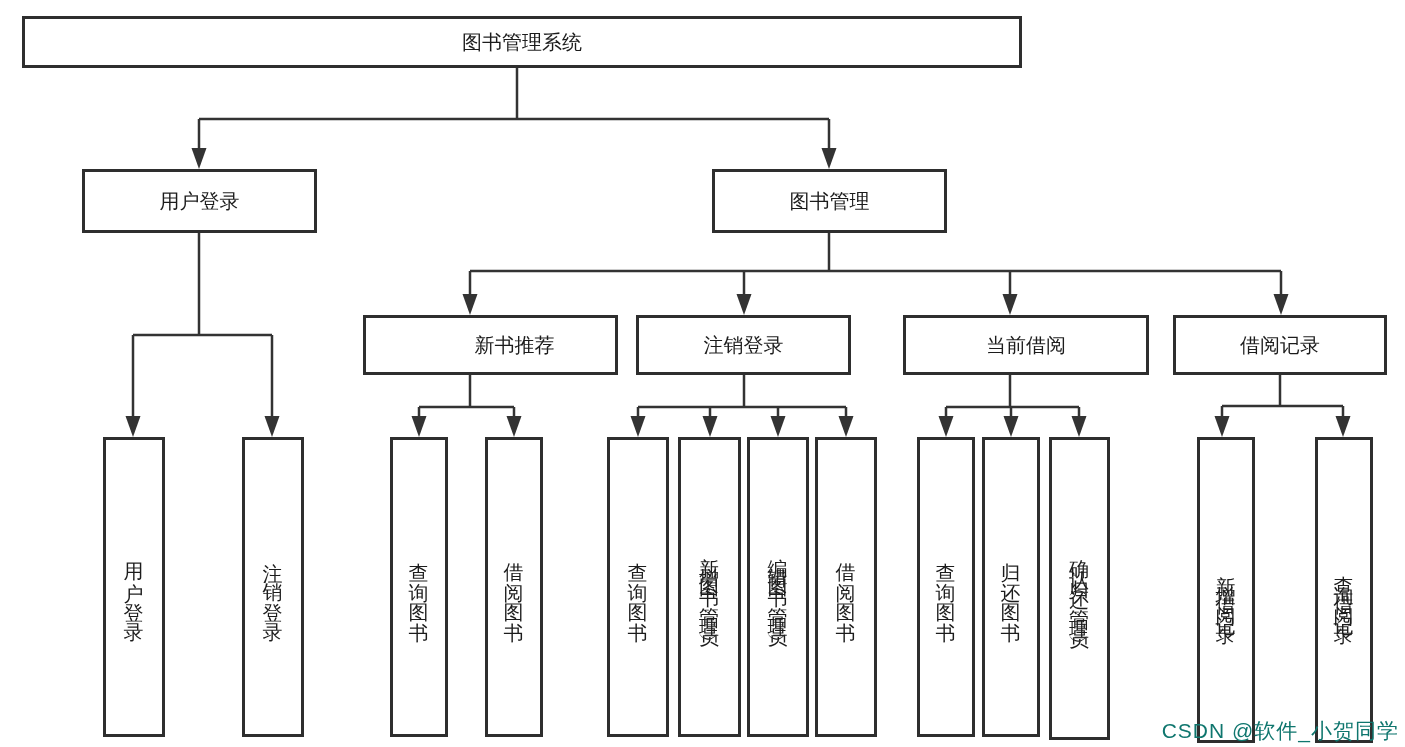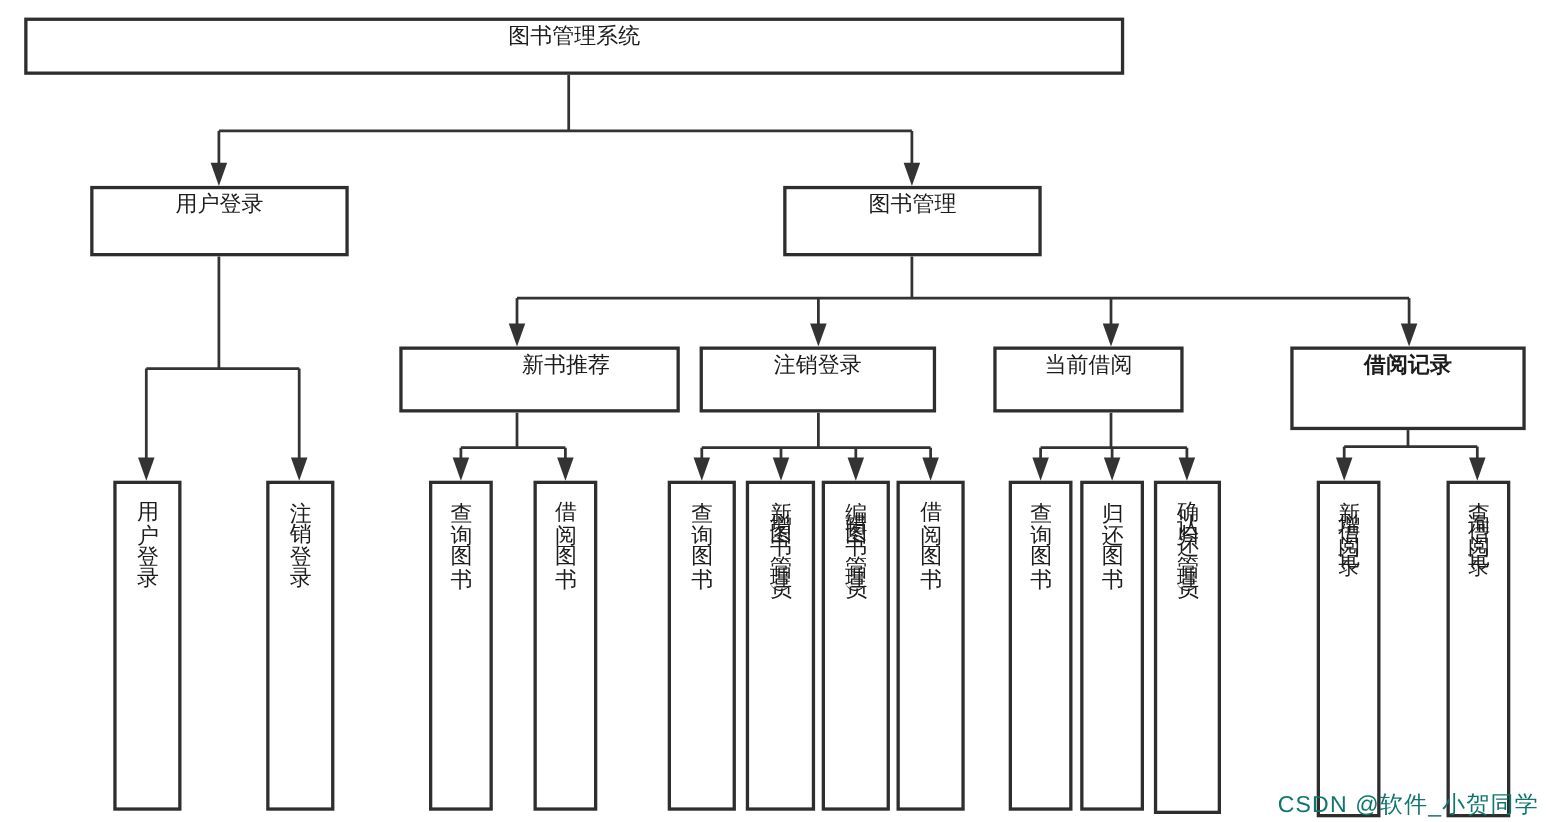--- a/index.html
+++ b/index.html
@@ -11,43 +11,43 @@
     overflow: hidden;
     font-family: "Liberation Sans", sans-serif;
   }
   #wires { position: absolute; left: 0; top: 0; }
   .box {
     position: absolute;
     box-sizing: border-box;
     background: #ffffff;
     border: 3px solid #2e2e2e;
     display: flex;
-    align-items: flex-start;
+    align-items: center;
     justify-content: center;
     color: #1c1c1c;
     font-size: 20px;
   }
   .h-label { white-space: nowrap; }
   .v-label {
     writing-mode: vertical-rl;
     text-orientation: mixed;
     letter-spacing: 20px;
     line-height: 1.1;
   }
   .v-label.long { letter-spacing: 10px; }
   
   .n-root { left: 22px; top: 16px; width: 1000px; height: 52px; }
   
   .n-l2a { left: 82px;  top: 169px; width: 235px; height: 64px; }
   .n-l2b { left: 712px; top: 169px; width: 235px; height: 64px; }
   
   .n-l3a { left: 363px;  top: 315px; width: 255px; height: 60px; padding-left: 48px; }
   .n-l3b { left: 636px;  top: 315px; width: 215px; height: 60px; }
-  .n-l3c { left: 903px;  top: 315px; width: 173px; height: 60px; }
-  .n-l3d { left: 1173px; top: 315px; width: 214px; height: 76px; font-weight: bold; }
+  .n-l3c { left: 903px;  top: 315px; width: 246px; height: 60px; }
+  .n-l3d { left: 1173px; top: 315px; width: 214px; height: 60px; }
   
   .leaf { top: 437px; height: 300px; }
   .lf1  { left: 103px;  width: 62px; }
   .lf2  { left: 242px;  width: 62px; }
   .lf3  { left: 390px;  width: 58px; }
   .lf4  { left: 485px;  width: 58px; }
   .lf5  { left: 607px;  width: 62px; }
   .lf6  { left: 678px;  width: 63px; }
   .lf7  { left: 747px;  width: 62px; }
   .lf8  { left: 815px;  width: 62px; }

